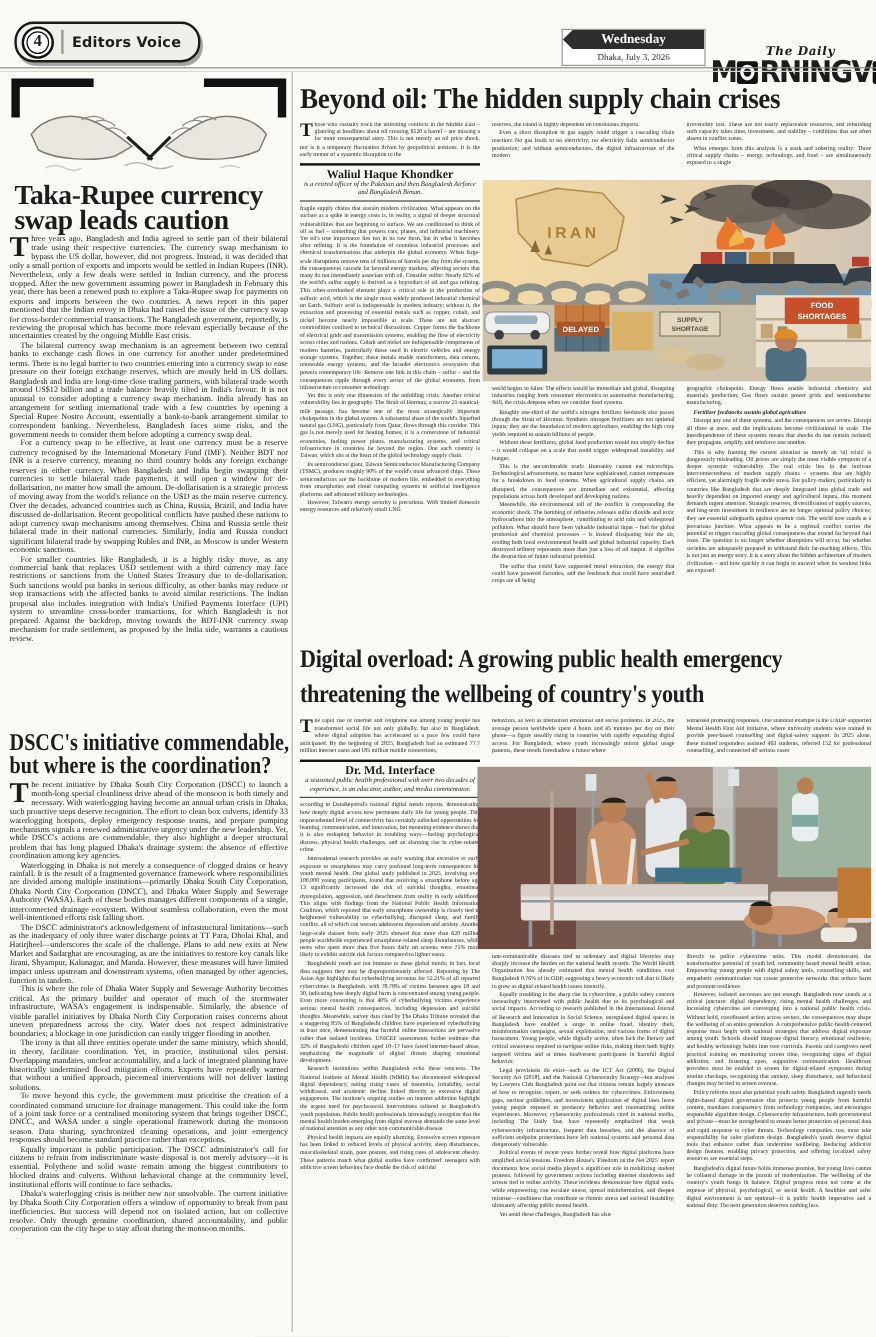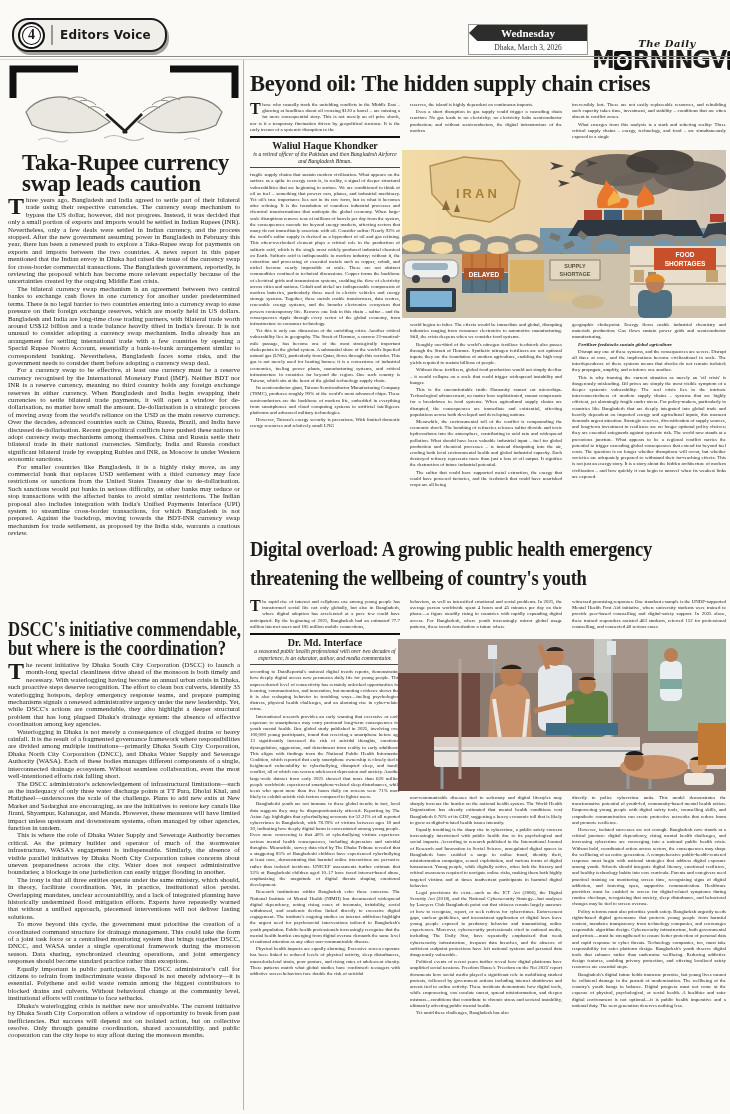--- a/index.html
+++ b/index.html
@@ -28,23 +28,23 @@
   .logo-o{display:inline-block;width:19px;height:19px;background:#111;border-radius:2px;margin:0 1px;}
   .logo-o .ring{display:block;margin:3px;width:13px;height:13px;box-sizing:border-box;
         border:3px solid #fff;border-radius:50%;background:#111;}
   .logosp{width:5px;}
   .hrule{position:absolute;left:0;top:56px;width:730px;height:2px;
         border-top:1px solid #8e8c86;border-bottom:1px solid #d8d6cf;}
   .vrule{position:absolute;left:243px;top:60px;width:1px;height:1050px;background:#b4b2ab;}
   
   .leftcol{position:absolute;left:8px;top:62px;width:232px;}
   .sketch{width:232px;height:86px;}
-  .lh1{margin:4px 14px 2px;font-weight:bold;font-size:23px;line-height:21px;letter-spacing:-.3px;}
+  .lh1{margin:4px 4px 2px;font-weight:bold;font-size:23px;line-height:21px;letter-spacing:-.3px;}
   .lh1 span{display:block;white-space:nowrap;}
-  .lh2{margin:18px 0 3px;font-weight:bold;font-size:20px;line-height:19px;}
+  .lh2{margin:8px 0 3px;font-weight:bold;font-size:20px;line-height:19px;}
   .lh2 span{display:block;white-space:nowrap;transform:scaleX(.84);transform-origin:left;}
   .lbody{font-size:6.8px;line-height:7.4px;text-align:justify;overflow:hidden;}
   .lbody1{height:406px;}
   .lbody2{height:432px;}
   .lbody p{margin:0;text-indent:9px;}
   .lbody p.dc{text-indent:0;}
   .lbody p.dc::first-letter{float:left;font-size:24px;line-height:20px;font-weight:bold;padding:0 2px 0 0;}
   
   .rightarea{position:absolute;left:250px;top:68px;width:476px;}
   .artA{position:relative;height:467px;}
@@ -80,21 +80,21 @@
 <div id="page">
 
   <div class="hdr">
     <div class="pill">
       <span class="numcirc">4</span>
       <span class="pilldiv"></span>
       <span class="secname">Editors Voice</span>
     </div>
     <div class="datebox">
       <div class="daybar">Wednesday</div>
-      <div class="dateline">Dhaka, March 3, 2026</div>
+      <div class="dateline">Dhaka, July 3, 2026</div>
     </div>
     <div class="brand">
       <div class="thedaily">The Daily</div>
       <div class="logorow">
         <span>M</span>
           <span class="logo-o">
             <span class="ring"></span>
           </span>
           <span>RNING</span>
           <span class="logosp"></span>

